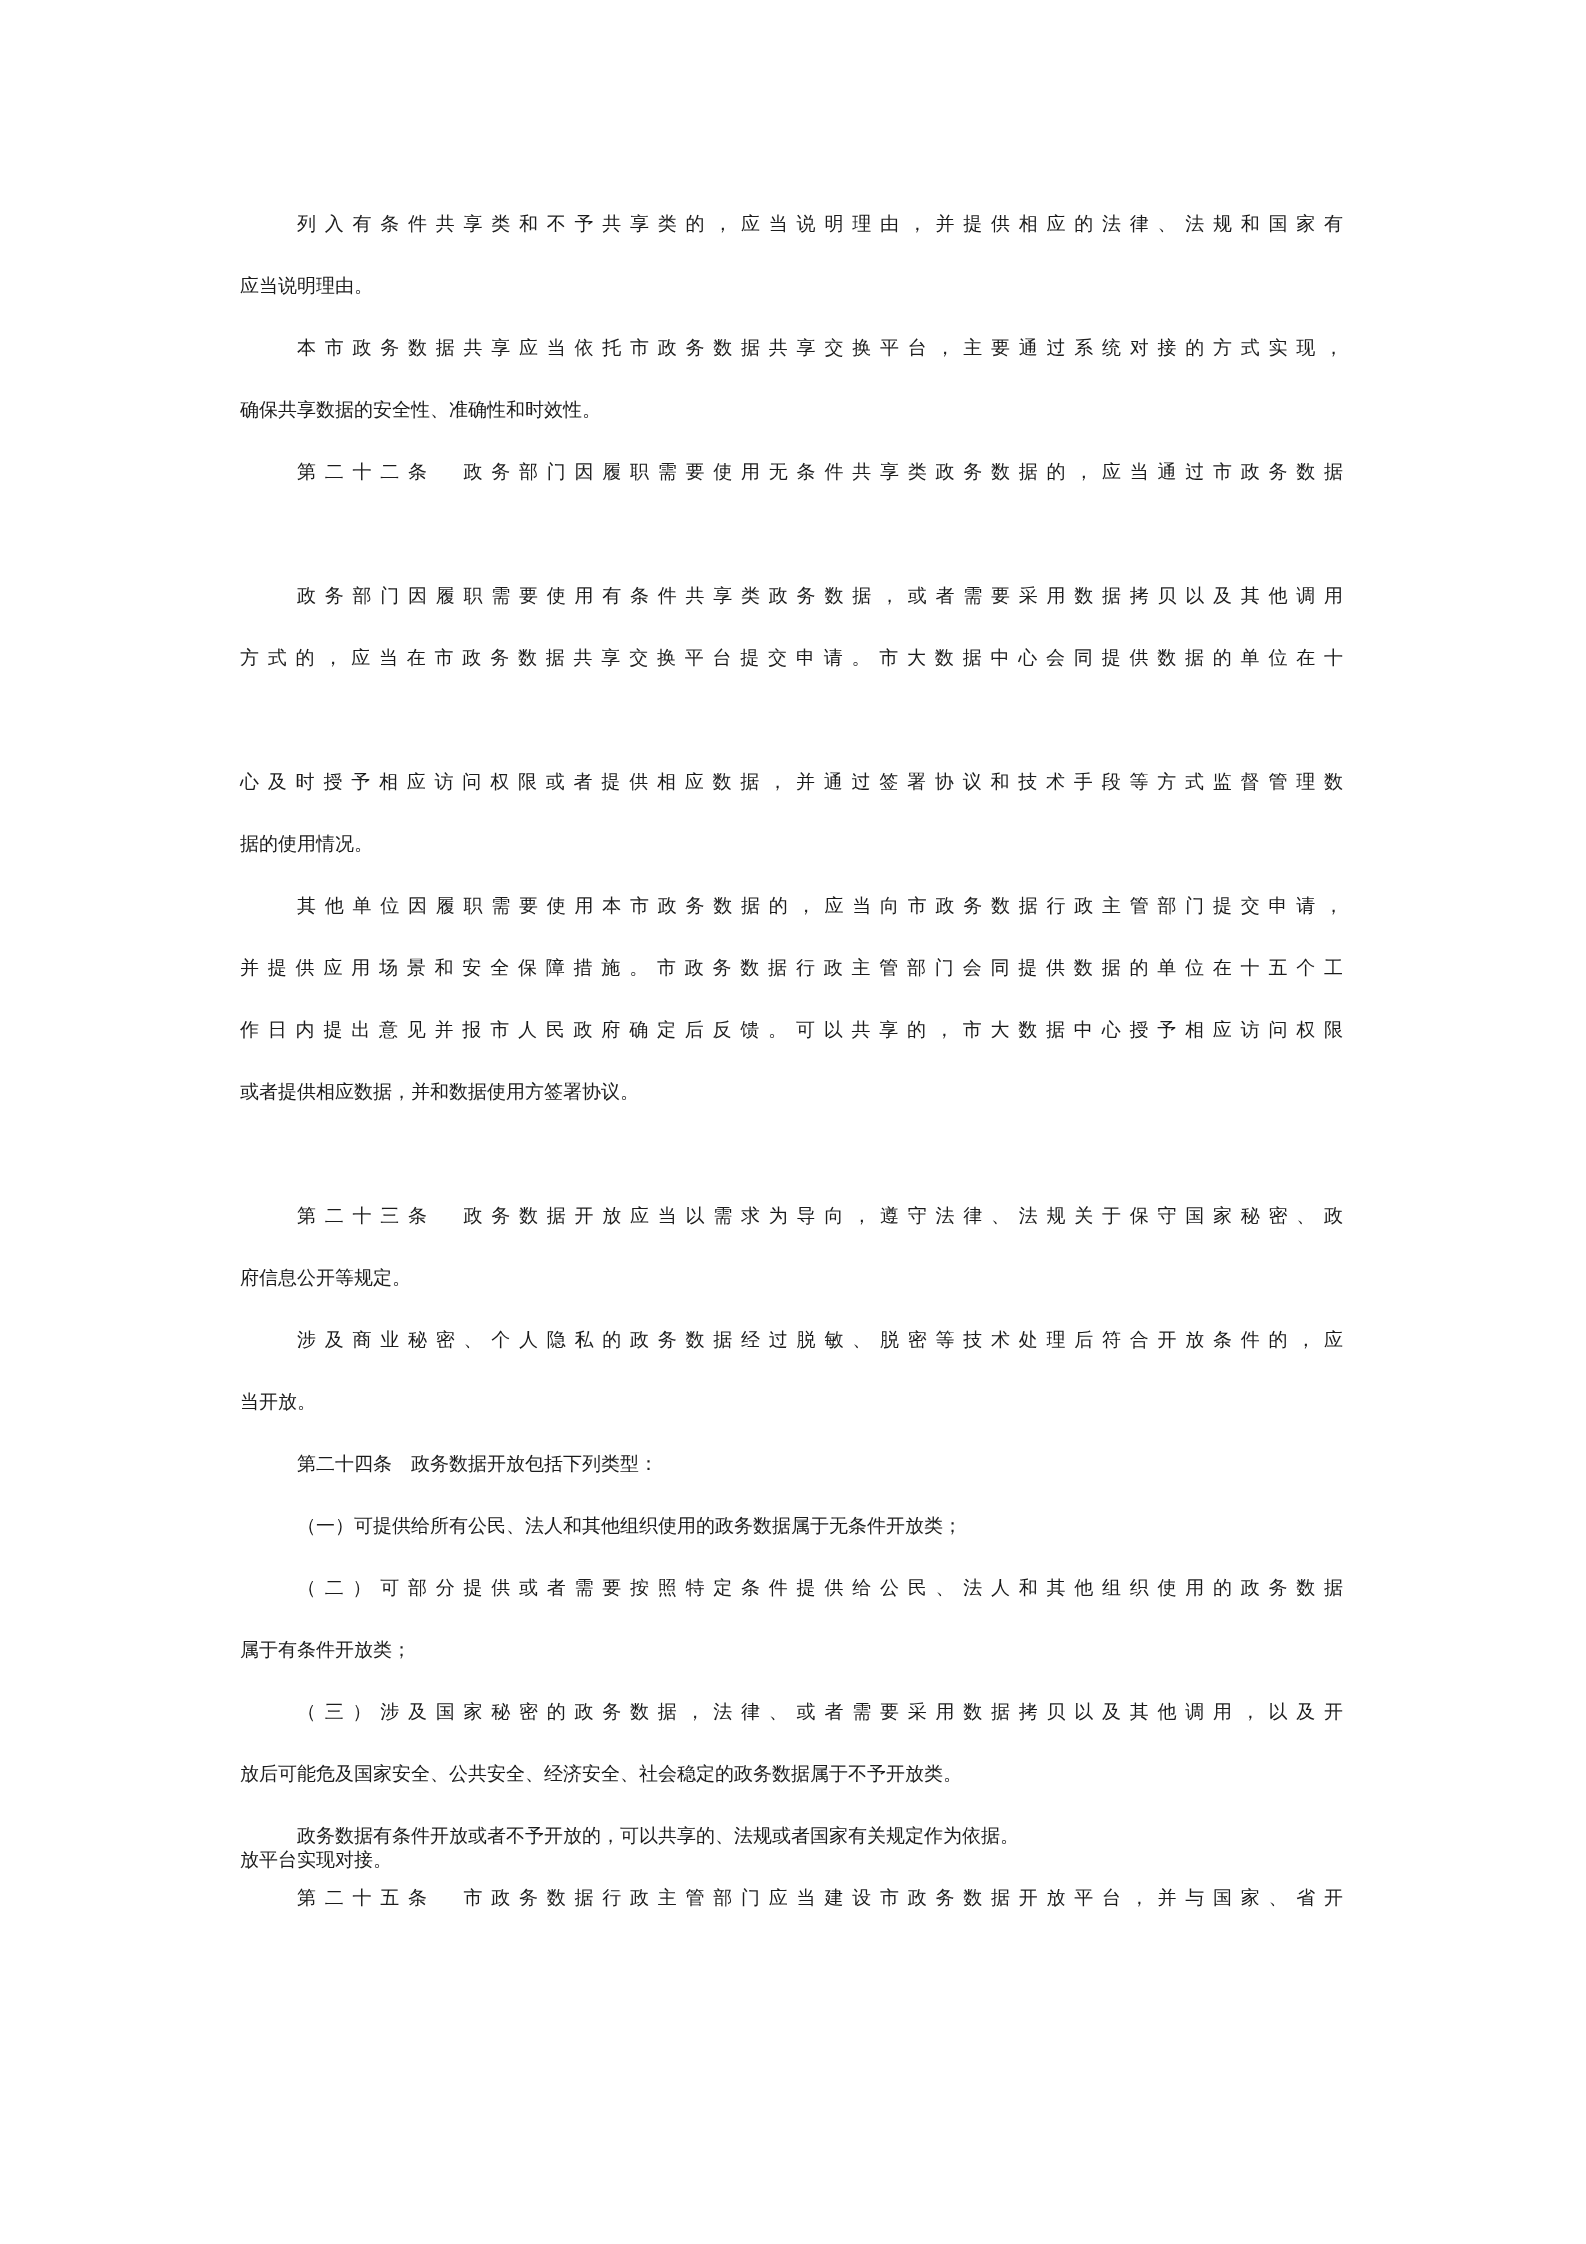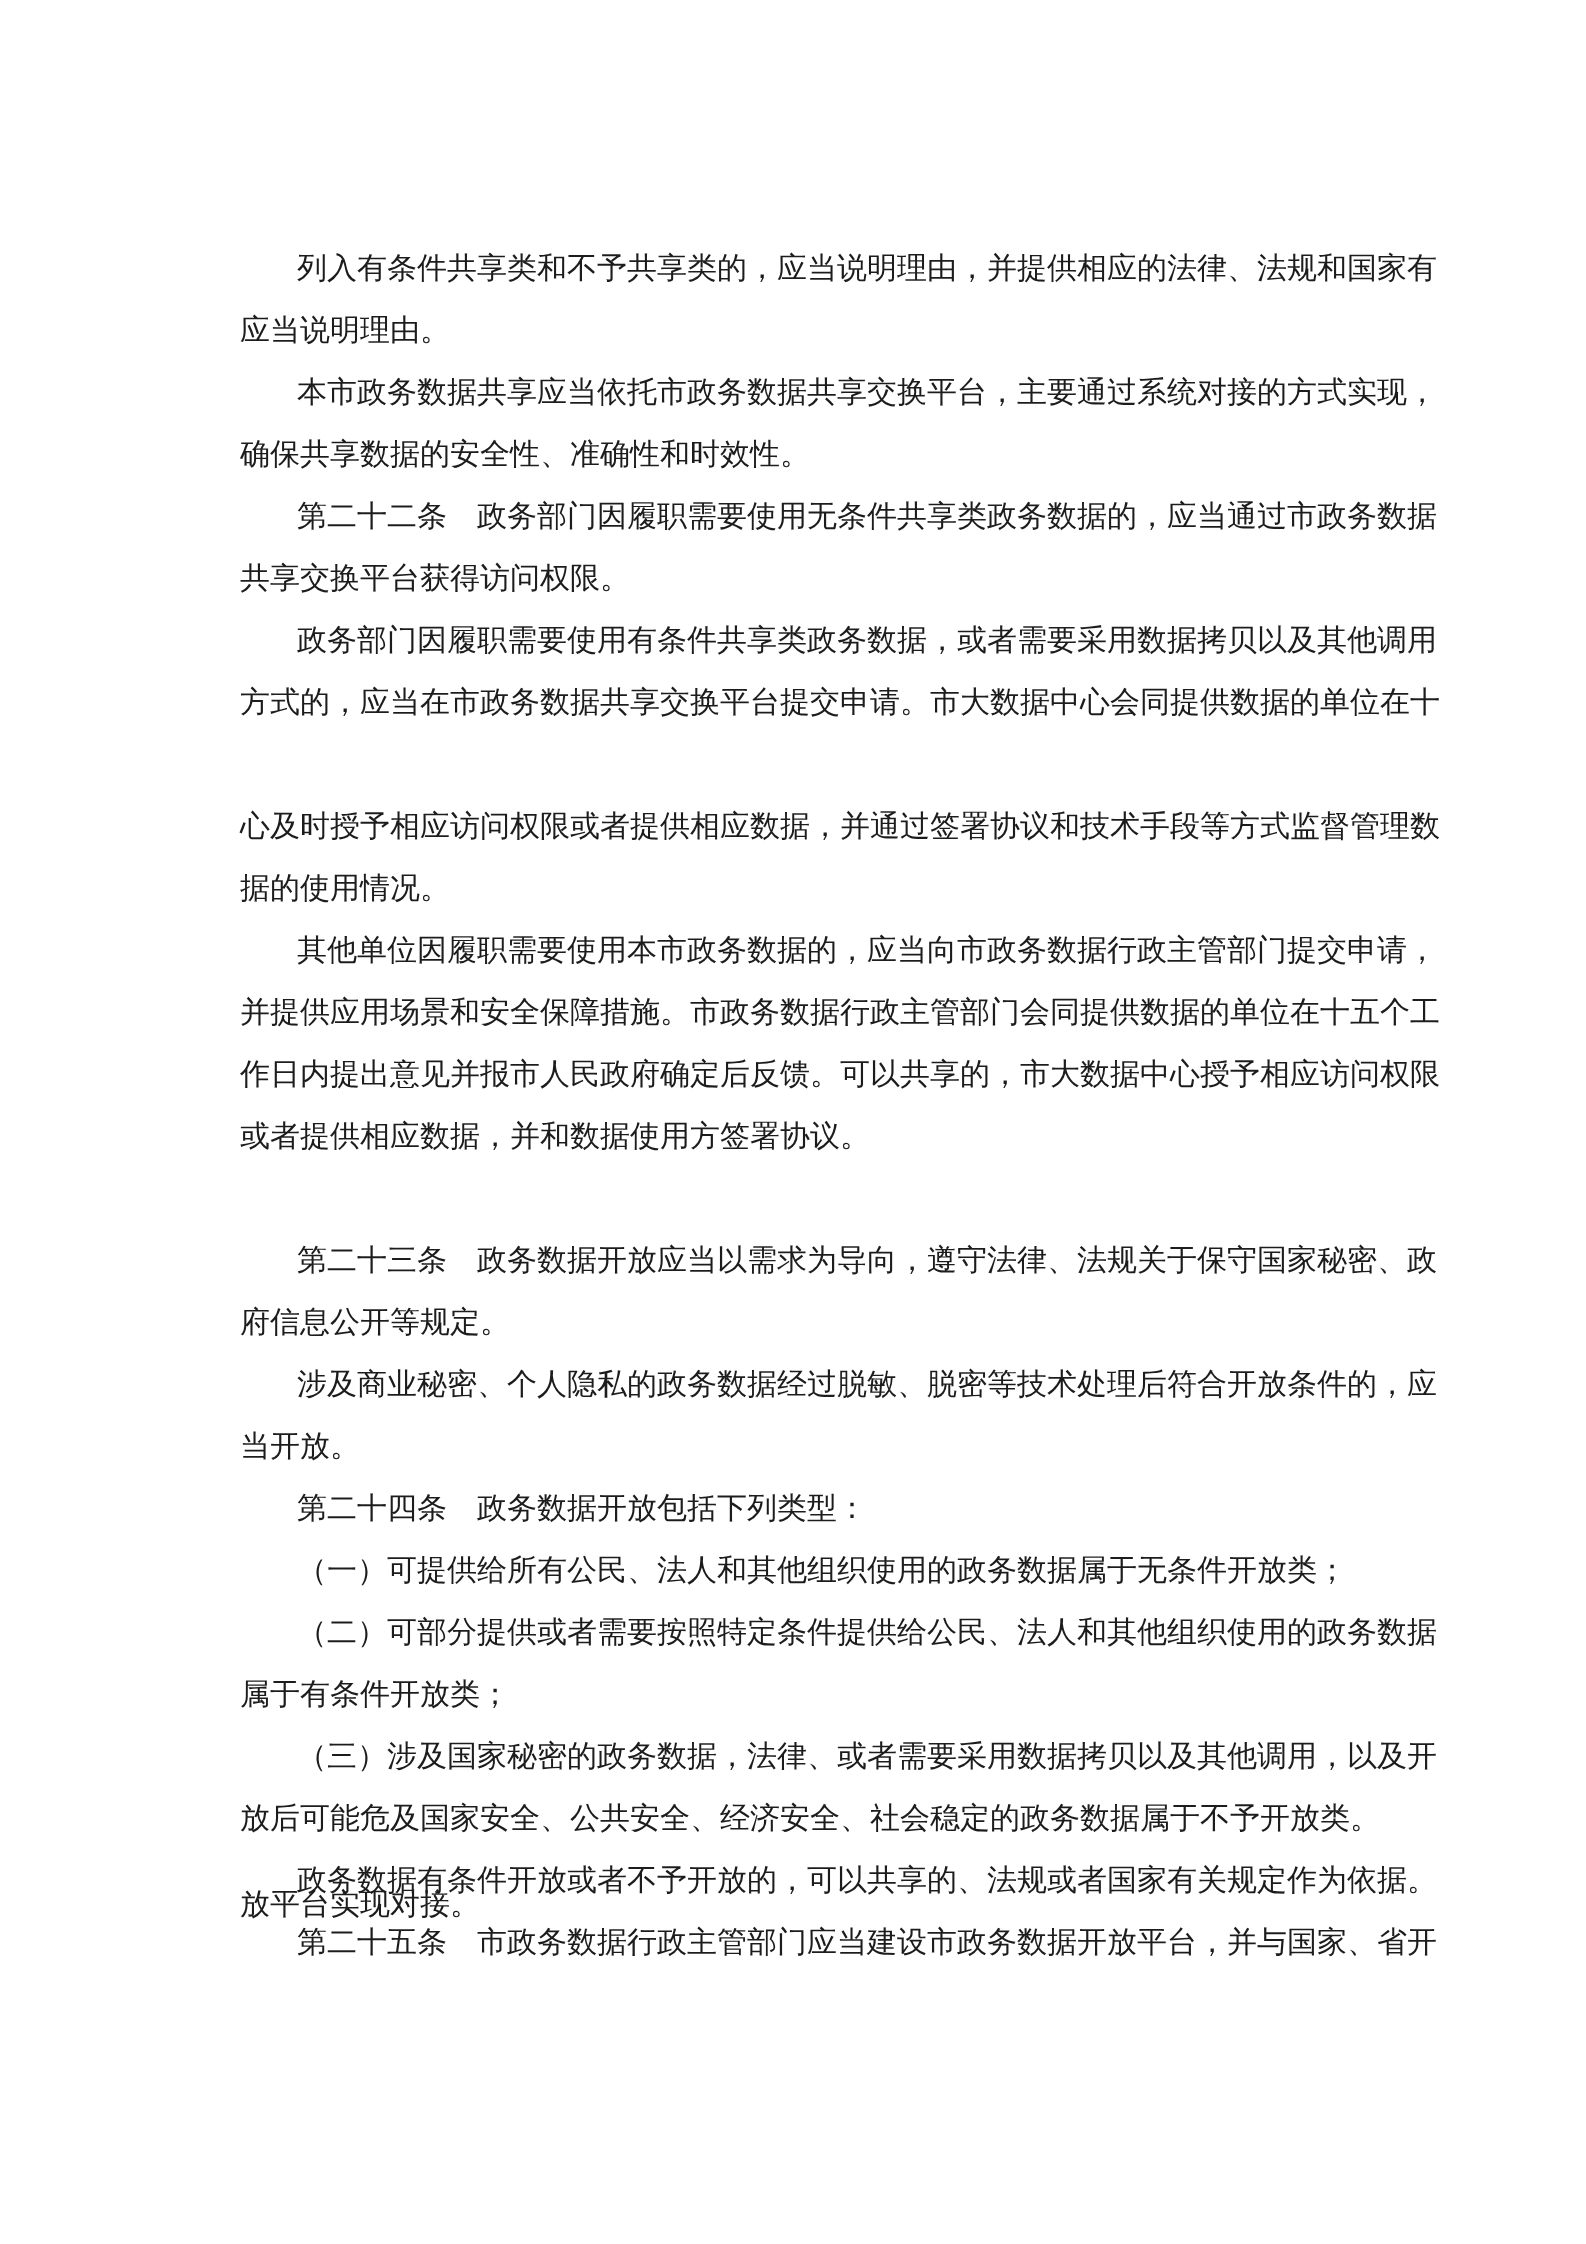--- a/index.html
+++ b/index.html
@@ -21,44 +21,42 @@
     width: 1586px;
     height: 2244px;
     background: #ffffff;
   }
   .line {
     position: absolute;
     left: 240px;
     width: 1103px;
     height: 34px;
     line-height: 34px;
-    font-size: 30px;
+    font-size: 19px;
     white-space: nowrap;
     text-align: justify;
     text-align-last: justify;
     overflow: visible;
-    margin-top: 45px;
   }
   .line.indent { left: 297px; width: 1046px; }
   .line.last { text-align-last: left; }
   .line.paren { left: 297px; width: 1046px; }
 </style>
 </head>
 <body>
 
 <div class="page">
 
   <div class="line indent" style="top:206px">列入有条件共享类和不予共享类的，应当说明理由，并提供相应的法律、法规和国家有</div>
   <div class="line last" style="top:268px">应当说明理由。</div>
 
   <div class="line indent" style="top:330px">本市政务数据共享应当依托市政务数据共享交换平台，主要通过系统对接的方式实现，</div>
   <div class="line last" style="top:392px">确保共享数据的安全性、准确性和时效性。</div>
 
   <div class="line indent" style="top:454px">第二十二条　政务部门因履职需要使用无条件共享类政务数据的，应当通过市政务数据</div>
-  <div class="line last" style="top:516px">共享交换平台获得访问权限。</div>
 
   <div class="line indent" style="top:578px">政务部门因履职需要使用有条件共享类政务数据，或者需要采用数据拷贝以及其他调用</div>
   <div class="line" style="top:640px">方式的，应当在市政务数据共享交换平台提交申请。市大数据中心会同提供数据的单位在十</div>
   <div class="line" style="top:764px">心及时授予相应访问权限或者提供相应数据，并通过签署协议和技术手段等方式监督管理数</div>
   <div class="line last" style="top:826px">据的使用情况。</div>
 
   <div class="line indent" style="top:888px">其他单位因履职需要使用本市政务数据的，应当向市政务数据行政主管部门提交申请，</div>
   <div class="line" style="top:950px">并提供应用场景和安全保障措施。市政务数据行政主管部门会同提供数据的单位在十五个工</div>
   <div class="line" style="top:1012px">作日内提出意见并报市人民政府确定后反馈。可以共享的，市大数据中心授予相应访问权限</div>
   <div class="line last" style="top:1074px">或者提供相应数据，并和数据使用方签署协议。</div>

